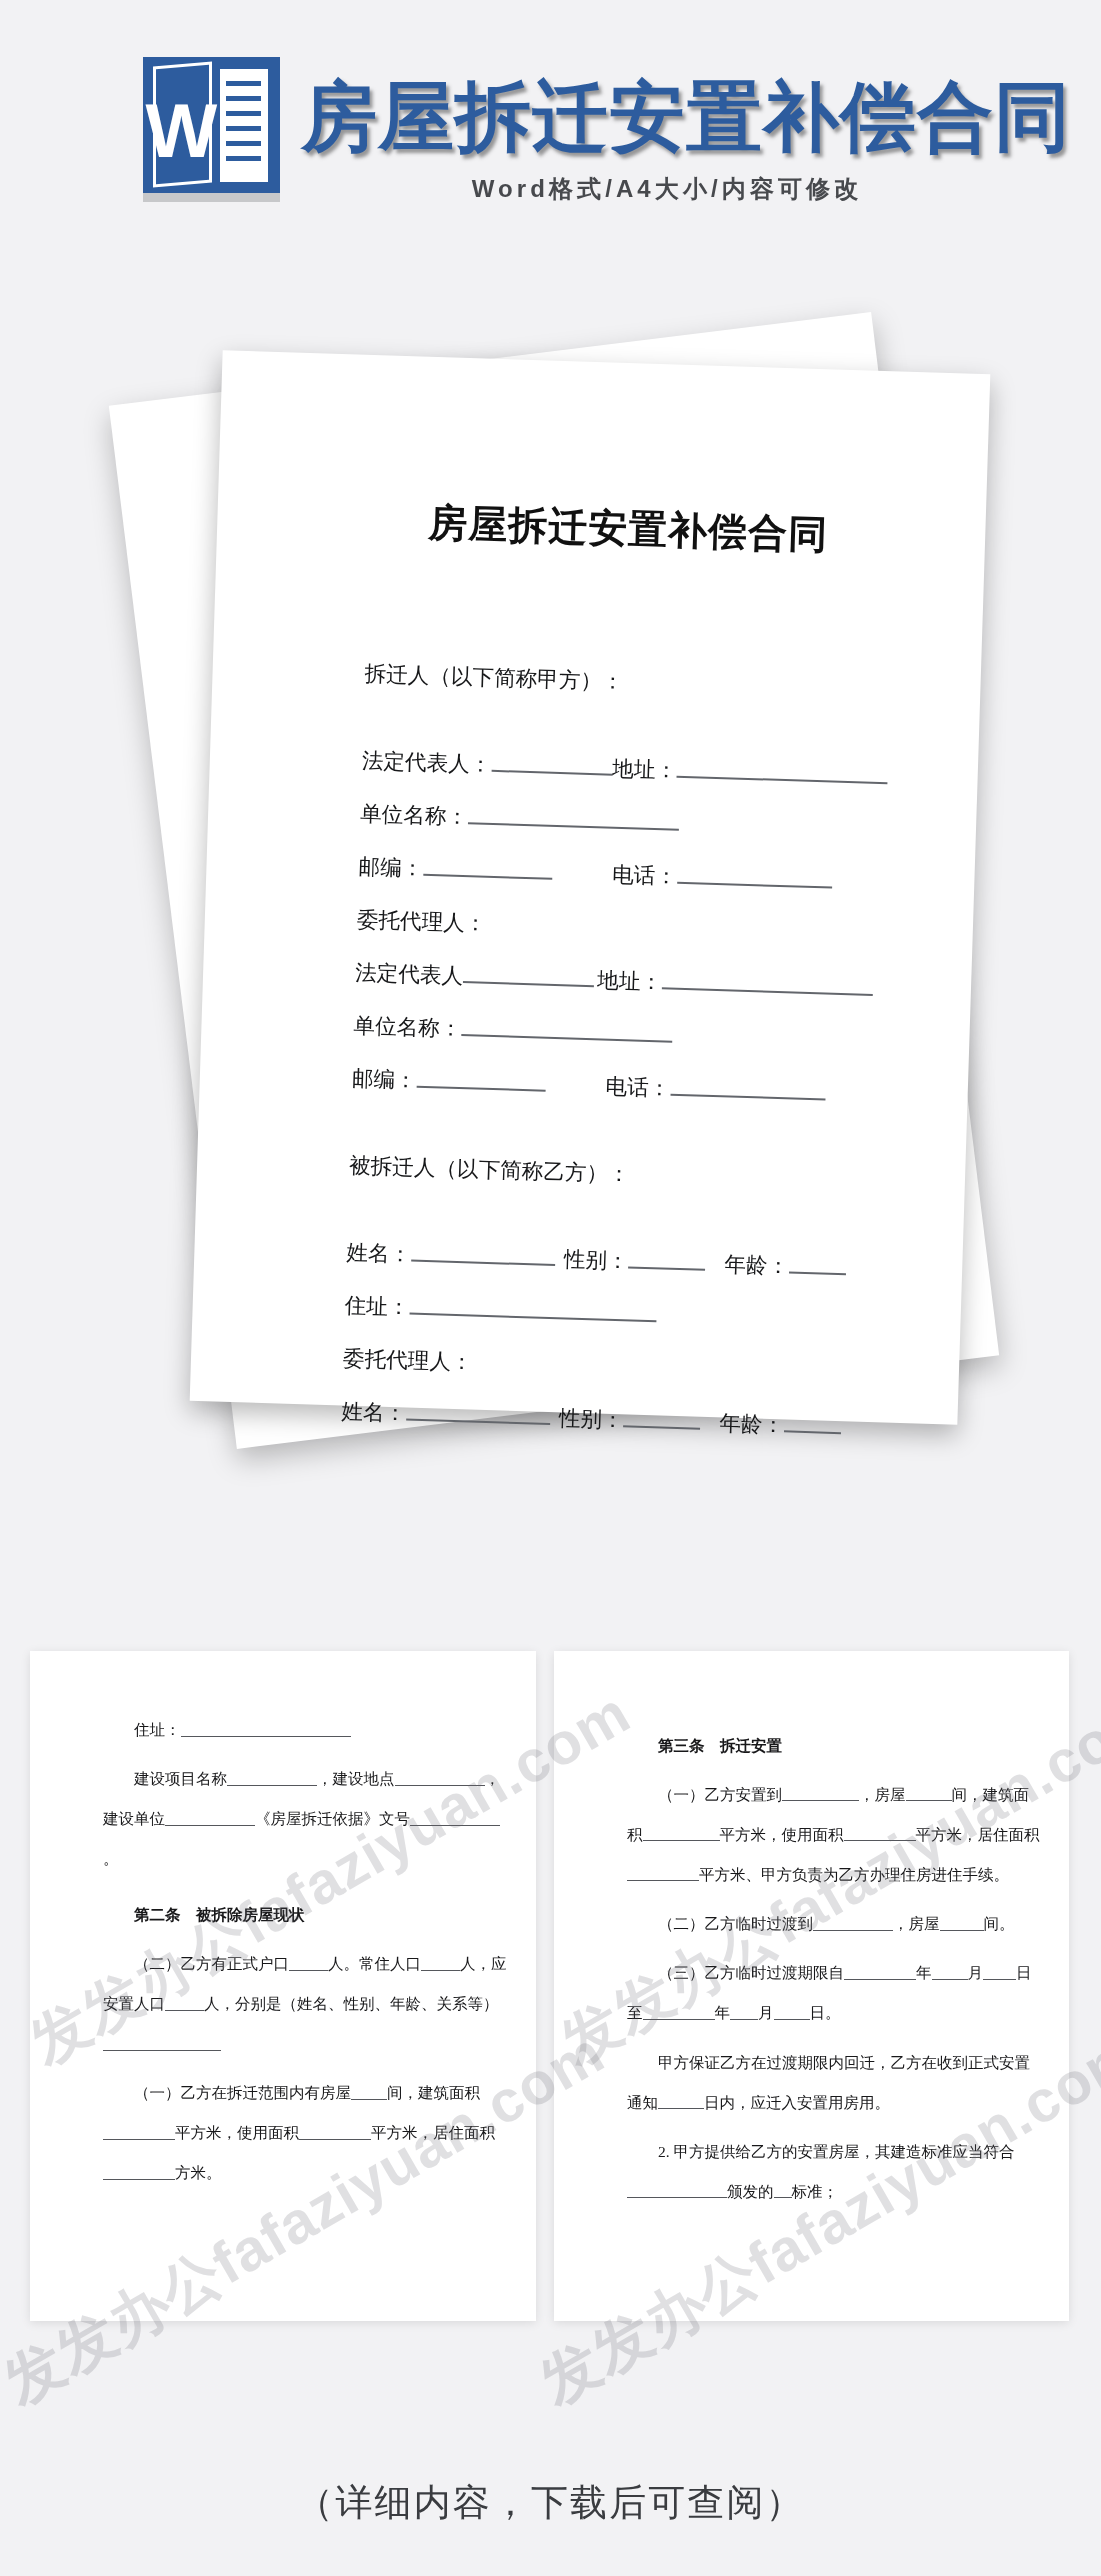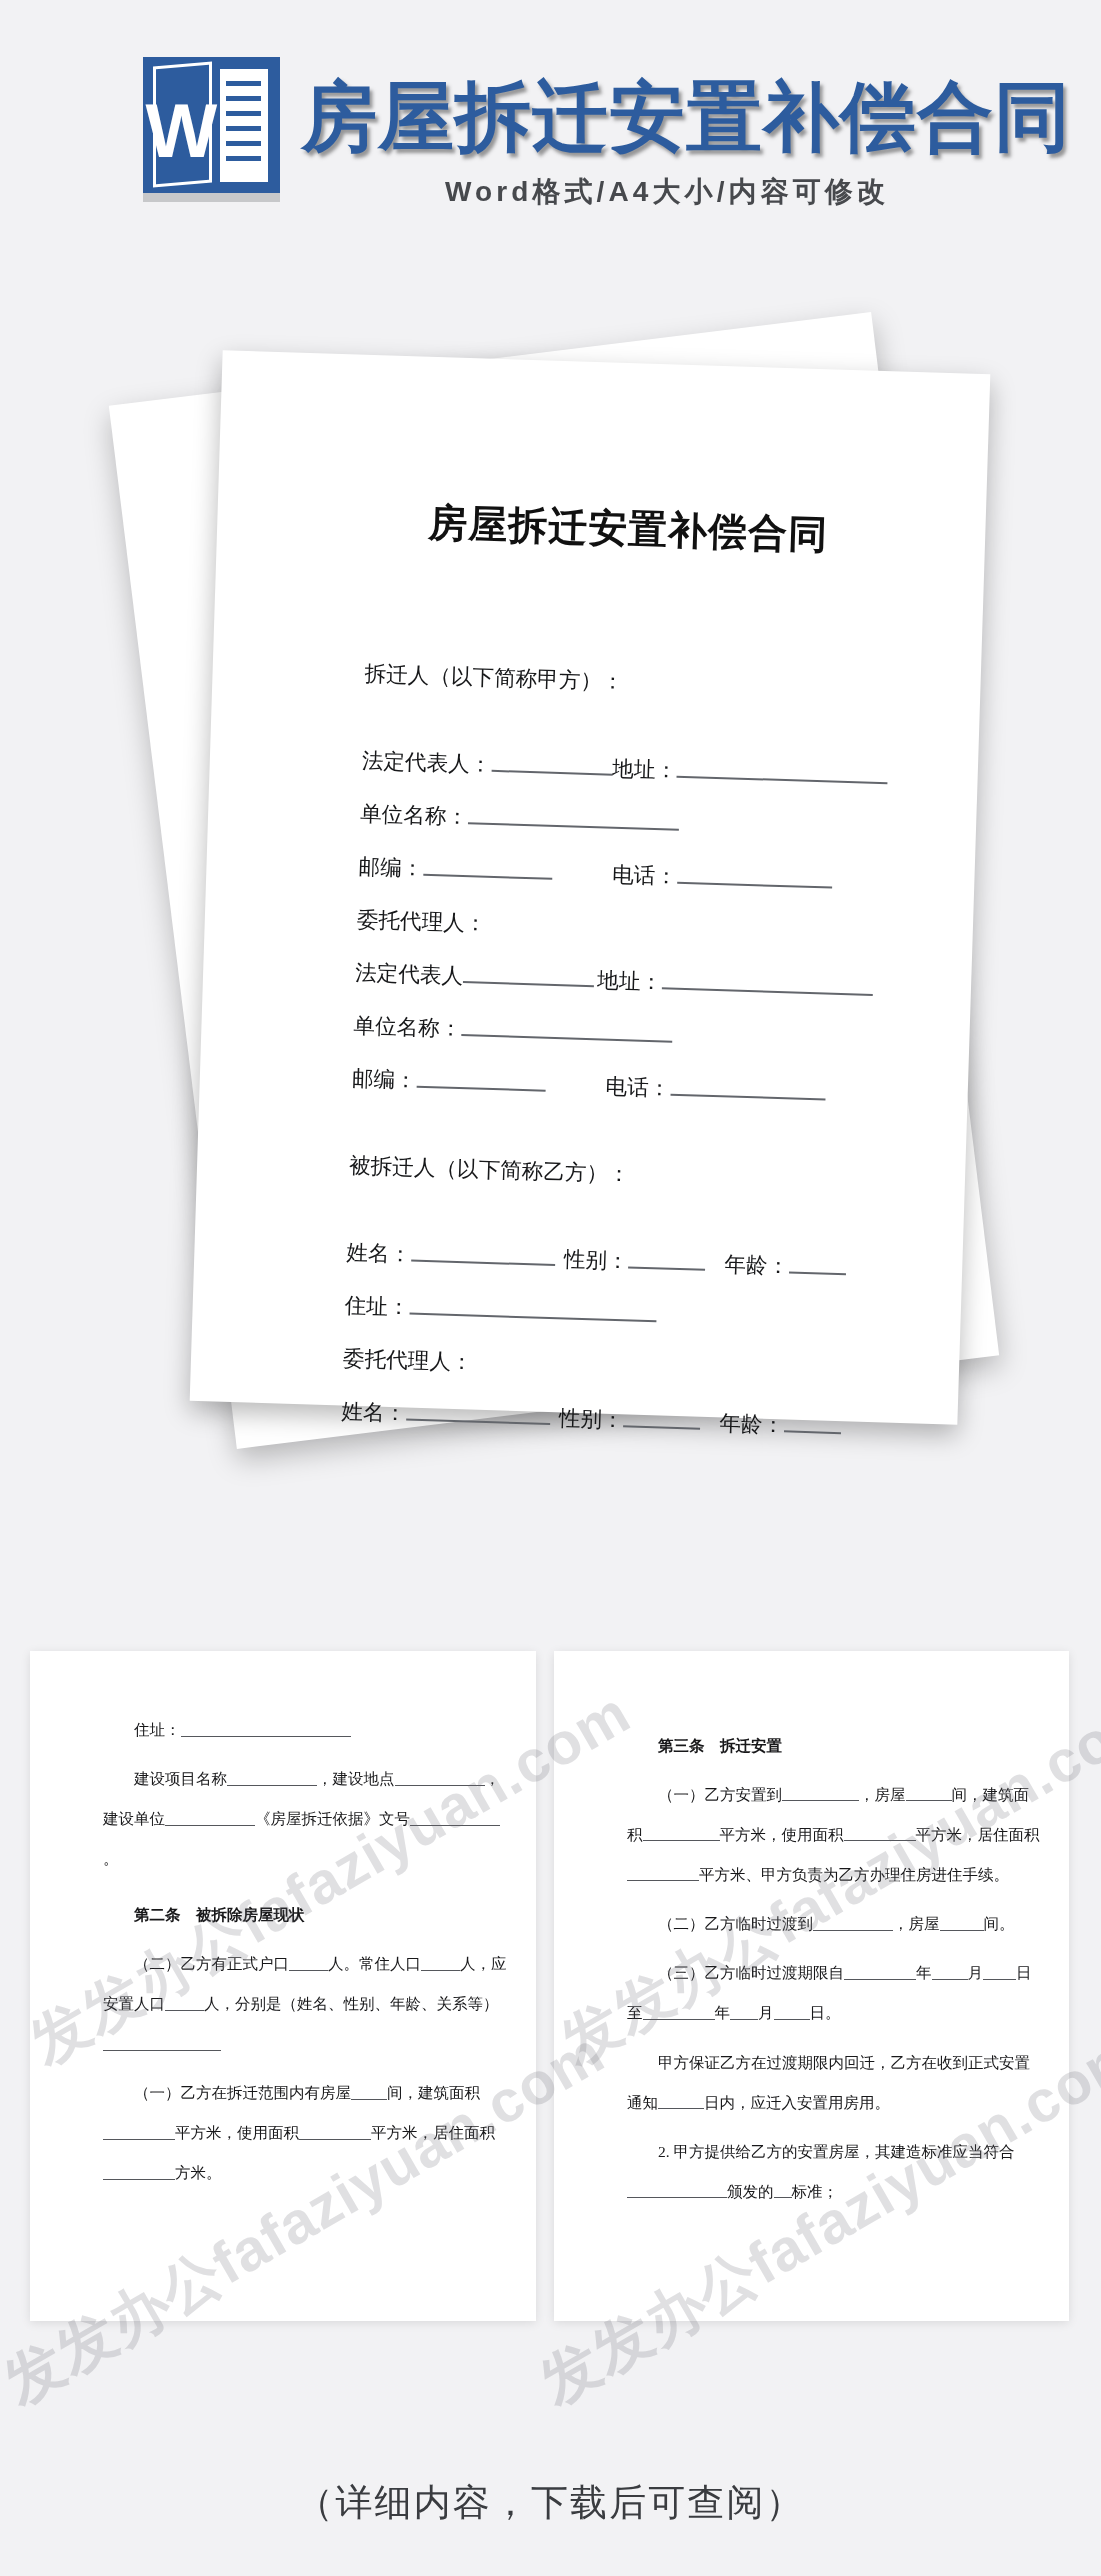--- a/index.html
+++ b/index.html
@@ -43,21 +43,21 @@
   }
   .banner-title{
     position:absolute;left:301px;top:67px;width:793px;
     font-size:76px;font-weight:900;letter-spacing:1px;
     color:#2d5c9e;white-space:nowrap;
     text-shadow:3.1px 3.6px 3.6px rgba(60,60,60,0.5);
   }
   .banner-sub{
     position:absolute;left:301px;top:173px;width:732px;
     text-align:center;
-    font-size:28px;font-weight:700;letter-spacing:4.1px;
+    font-size:24px;font-weight:700;letter-spacing:4.1px;
     color:#47494d;white-space:nowrap;
   }
   
   .page-back{
     position:absolute;left:170px;top:355px;width:768px;height:1051px;
     background:#ffffff;
     transform:rotate(-7deg);
     box-shadow:0 11.3px 28px rgba(0,0,0,0.25);
   }
   .page-front{

